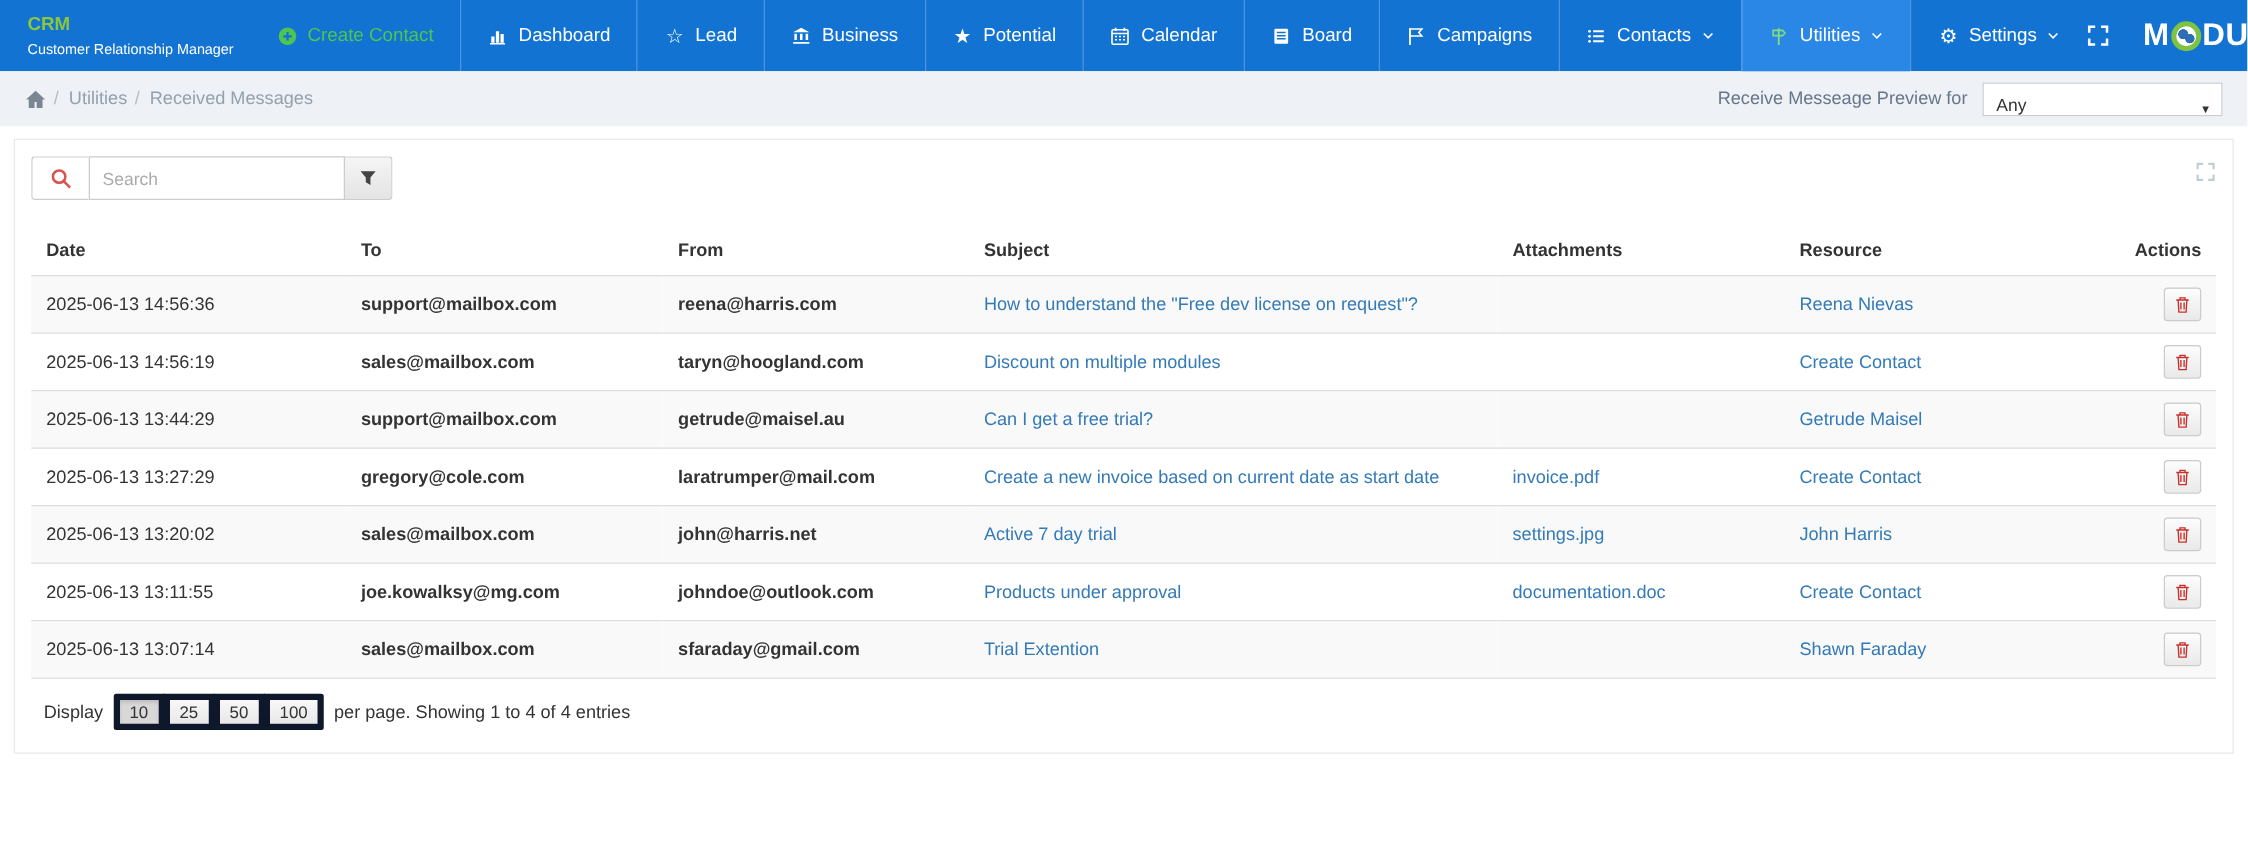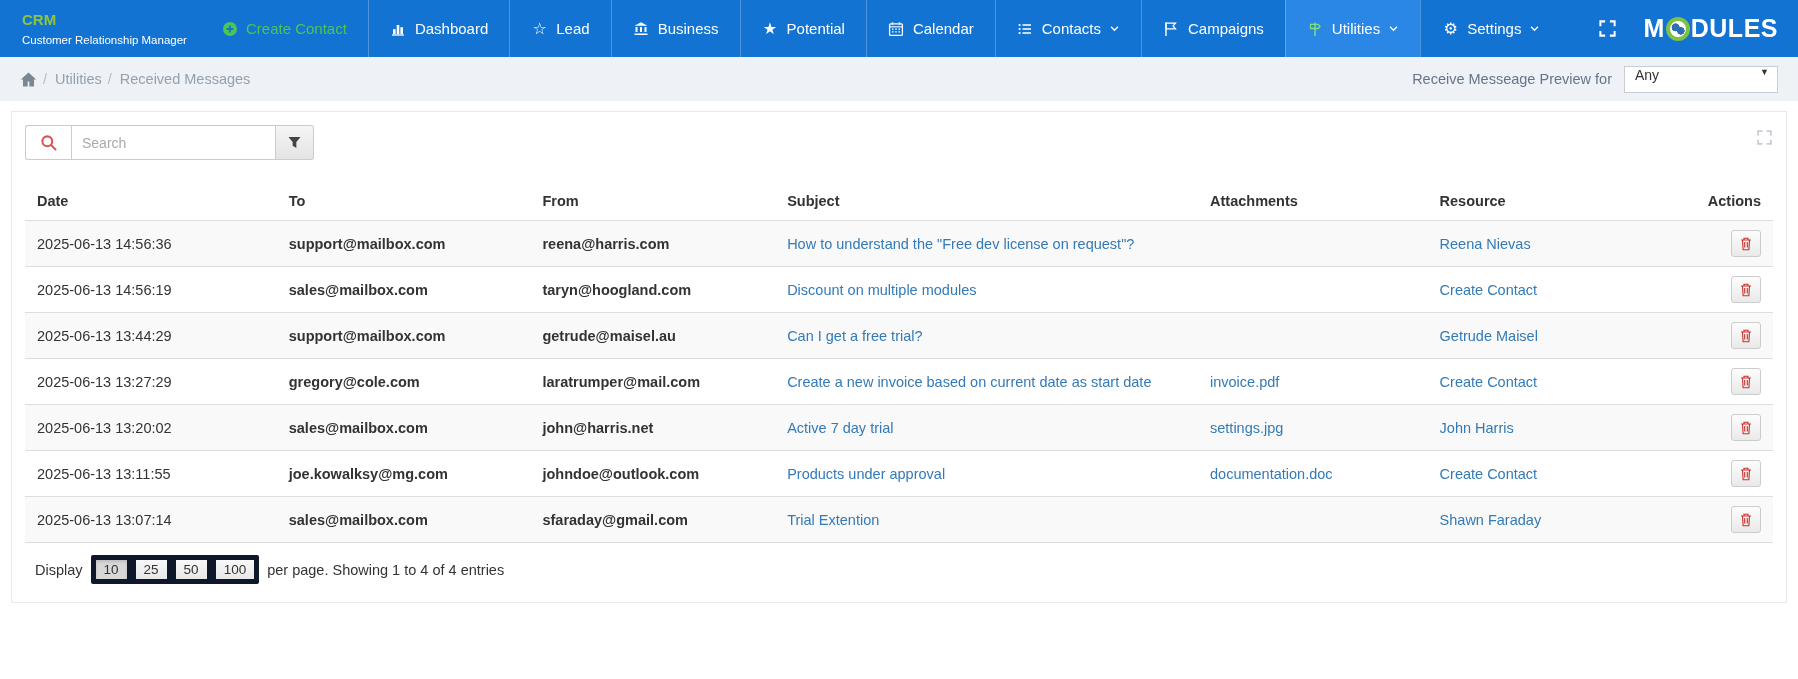--- a/index.html
+++ b/index.html
@@ -32,22 +32,22 @@
 
   
   .crumb-bar { height:44px; background:#eef1f5; display:flex; align-items:center; padding:0 20px; font-size:14.5px; color:#93a1af; }
   .crumb-home { color:#7a8793; display:inline-flex; cursor:pointer; }
   .crumb-home svg { width:17px; height:17px; }
   .crumb-item { margin-left:6px; cursor:pointer; }
   .crumb-item::before { content:"/"; margin-right:8px; color:#b3bec9; cursor:default; }
   .crumb-item.current { cursor:default; }
   .crumb-right { margin-left:auto; display:flex; align-items:center; gap:12px; }
   .preview-label { color:#67758a; font-size:14.5px; }
-  .preview-select { width:154px; height:27px; background:#fff; border:1px solid #c9ced4; display:flex;
-    align-items:flex-start; padding:0 10px; font-size:14px; color:#333; cursor:pointer; position:relative; }
+  .preview-select { width:192px; height:27px; background:#fff; border:1px solid #c9ced4; display:flex;
+    align-items:flex-end; padding:0 10px; font-size:14px; color:#333; cursor:pointer; position:relative; }
   .preview-select::after { content:"▼"; position:absolute; right:8px; font-size:9px; color:#333; }
 
   
   .panel { margin:10px 11px 0 11px; background:#fff; border:1px solid #e7e9ec; padding:13px 13px 10px 13px; }
   .toolbar { display:flex; align-items:flex-start; }
   .search-group { display:flex; height:35px; }
   .search-addon { width:46px; border:1px solid #ccc; border-right:none; background:#fff; display:flex;
     align-items:center; justify-content:center; color:#d9534f; border-radius:3px 0 0 3px; }
   .search-addon svg { width:18px; height:18px; }
   .search-input { width:205px; height:35px; border:1px solid #ccc; padding:0 10px; font-size:14px; color:#555;
@@ -144,42 +144,52 @@
             <path d="M4.5 1.2v2.6M11.5 1.2v2.6" stroke="currentColor" stroke-width="1.4"></path>
             <path d="M4 8.2h1.6M7.2 8.2h1.6M10.4 8.2h1.6M4 10.8h1.6M7.2 10.8h1.6M10.4 10.8h1.6" stroke="currentColor" stroke-width="1.3"></path>
           </svg>
         </span>
     <span class="nav-label">Calendar</span>
 
   </div>
       <div class="nav-item">
     <span class="nav-icon">
           <svg viewBox="0 0 16 16">
+            <rect x="2.5" y="2" width="11" height="12" rx="1" fill="currentColor"></rect>
+            <path d="M4.5 5h7M4.5 7.5h7M4.5 10h7" stroke="#1273d2" stroke-width="1.2"></path>
+          </svg>
+        </span>
+    <span class="nav-label">Board</span>
+
+  </div>
+      <div class="nav-item">
+    <span class="nav-icon">
+          <svg viewBox="0 0 16 16">
+            <path d="M3 1.5V15" stroke="currentColor" stroke-width="1.4"></path>
+            <path d="M3 2.2h9.5L10 5l2.5 2.8H3z" fill="none" stroke="currentColor" stroke-width="1.2"></path>
+          </svg>
+        </span>
+    <span class="nav-label">Campaigns</span>
+
+  </div>
+      <div class="nav-item">
+    <span class="nav-icon">
+          <svg viewBox="0 0 16 16">
             <circle cx="2.6" cy="4" r="1.1" fill="currentColor"></circle>
             <circle cx="2.6" cy="8" r="1.1" fill="currentColor"></circle>
             <circle cx="2.6" cy="12" r="1.1" fill="currentColor"></circle>
             <path d="M5.5 4H14M5.5 8H14M5.5 12H14" stroke="currentColor" stroke-width="1.5"></path>
           </svg>
         </span>
     <span class="nav-label">Contacts</span>
     <span class="nav-caret">
           <svg viewBox="0 0 16 16">
             <path d="M3 5.5l5 5 5-5" fill="none" stroke="currentColor" stroke-width="1.9"></path>
           </svg>
         </span>
-  </div>
-      <div class="nav-item">
-    <span class="nav-icon">
-          <svg viewBox="0 0 16 16">
-            <path d="M3 1.5V15" stroke="currentColor" stroke-width="1.4"></path>
-            <path d="M3 2.2h9.5L10 5l2.5 2.8H3z" fill="none" stroke="currentColor" stroke-width="1.2"></path>
-          </svg>
-        </span>
-    <span class="nav-label">Campaigns</span>
-
   </div>
       <div class="nav-item active">
     <span class="nav-icon">
           <svg viewBox="0 0 16 16">
             <path d="M8 1.5V15" stroke="currentColor" stroke-width="1.5"></path>
             <path d="M3.5 3.3h7.6l1.9 2.1-1.9 2.1H3.5z" fill="none" stroke="currentColor" stroke-width="1.3"></path>
           </svg>
         </span>
     <span class="nav-label">Utilities</span>
     <span class="nav-caret">

